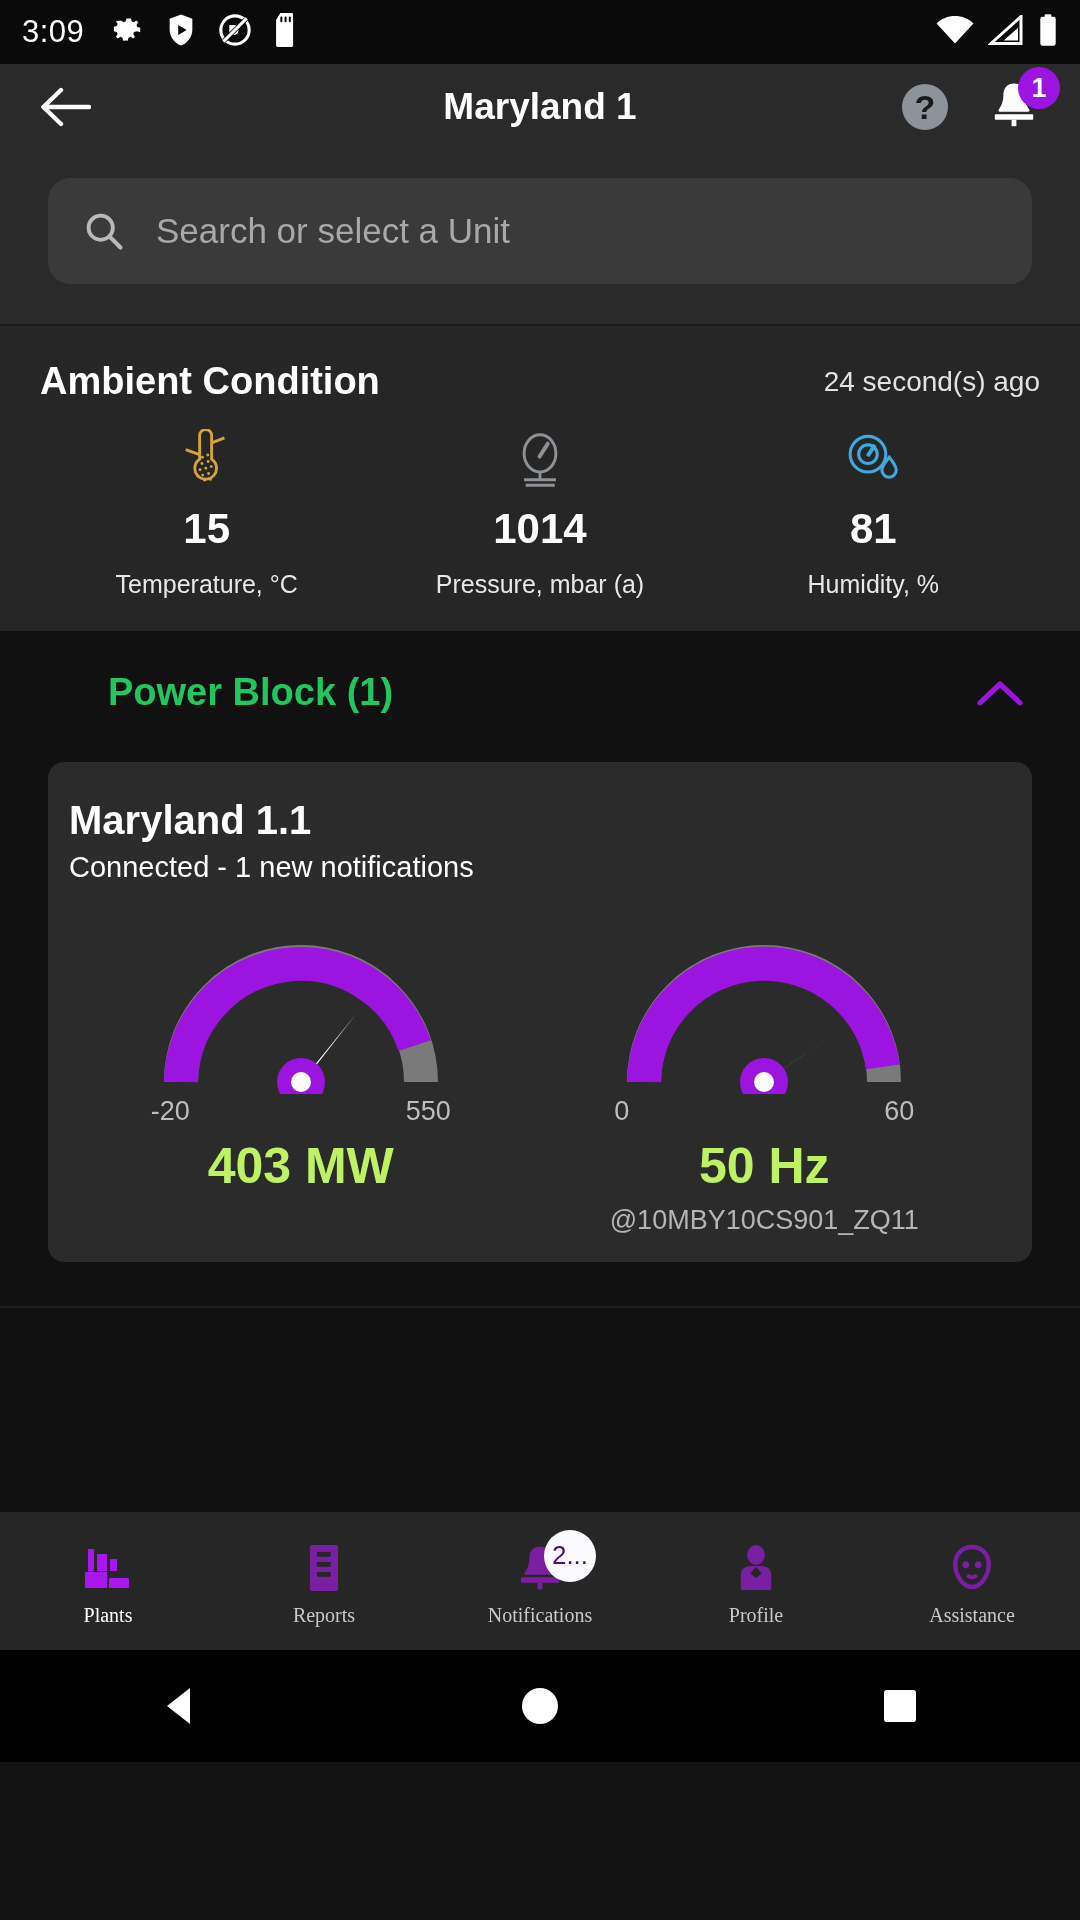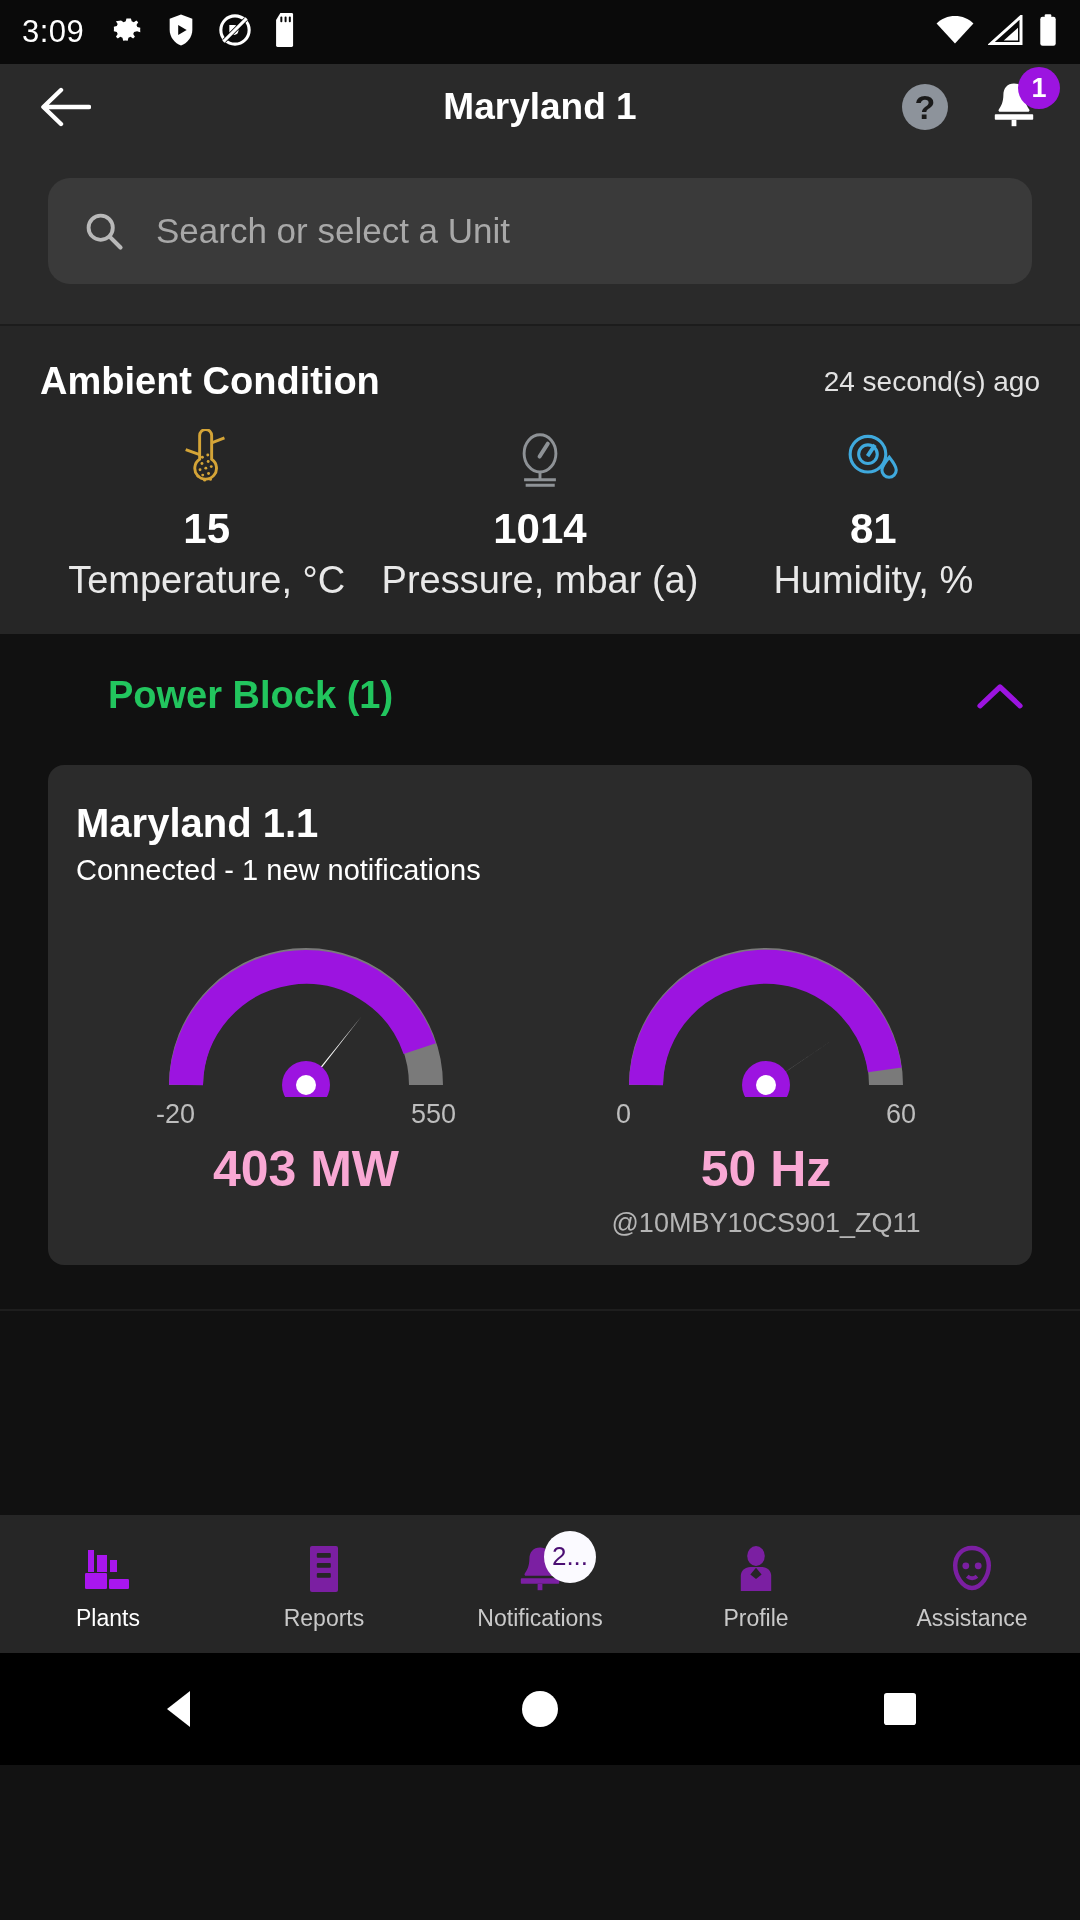--- a/index.html
+++ b/index.html
@@ -64,58 +64,58 @@
 
   
   .ambient { background: #262626; padding: 34px 40px 32px 40px; }
   .ambient-top { display: flex; align-items: flex-end; justify-content: space-between; }
   .ambient-title { color: #fff; font-size: 38px; font-weight: bold; }
   .ambient-ago { color: #e2e2e2; font-size: 28px; padding-bottom: 5px; }
   .metrics { display: flex; margin-top: 26px; }
   .metric { flex: 1; display: flex; flex-direction: column; align-items: center; }
   .metric-icon { height: 62px; display: flex; align-items: center; justify-content: center; }
   .metric-val { color: #fff; font-size: 42px; font-weight: bold; margin-top: 14px; }
-  .metric-lbl { color: #e8e8e8; font-size: 38px; margin-top: 6px; }
+  .metric-lbl { color: #e8e8e8; font-size: 25px; margin-top: 17px; }
 
   
   .pb-section { background: #111111; padding: 40px 0 48px 0; }
   .pb-head {
     display: flex; align-items: center; justify-content: space-between;
     padding: 0 56px 0 108px;
   }
   .pb-title { color: #22c55e; font-size: 38px; font-weight: bold; }
   .unit-card {
     margin: 48px 48px 0 48px; background: #2b2b2b; border-radius: 16px;
-    padding: 36px 36px 26px 28px;
+    padding: 36px 36px 26px 21px;
   }
   .unit-title { color: #fff; font-size: 40px; font-weight: bold; }
   .unit-status { margin-top: 8px; font-size: 29px; color: #fff; }
   .unit-status .sub { color: #ffffff; }
 
   .gauges { display: flex; margin-top: 30px; }
   .gauge-col { flex: 1; display: flex; flex-direction: column; align-items: center; }
   .gauge-svg-wrap { position: relative; width: 300px; height: 180px; }
   .gauge-ticks {
     width: 300px; display: flex; justify-content: space-between;
     color: #bdbdbd; font-size: 27px; margin-top: 2px;
   }
-  .gauge-value { color: #f9a8d4; font-size: 50px; font-weight: bold; margin-top: 10px; }
+  .gauge-value { color: #bef264; font-size: 50px; font-weight: bold; margin-top: 10px; }
   .gauge-tag { color: #b5b5b5; font-size: 27px; margin-top: 10px; }
 
   .tail-divider { height: 2px; background: #1e1e1e; margin-top: 44px; }
   .tail-space { background: #111111; height: 156px; }
 
   
   .bottomnav {
     background: #262626; height: 138px;
     display: flex; align-items: center;
   }
   .nav-item { flex: 1; display: flex; flex-direction: column; align-items: center; gap: 10px; position: relative; }
   .nav-ico { height: 58px; display: flex; align-items: flex-end; justify-content: center; position: relative; }
-  .nav-lbl { font-size: 23px; color: #c9c9c9; }
+  .nav-lbl { font-size: 20px; color: #c9c9c9; font-family: Liberation Serif, serif; }
   .nav-item.active .nav-lbl { color: #ffffff; }
   .nav-badge {
     position: absolute; top: -6px; left: 30px;
     min-width: 52px; height: 52px; border-radius: 26px;
     background: #fbfaff; color: #4b0e73;
     font-size: 26px; display: flex; align-items: center; justify-content: center;
     padding: 0 5px;
   }
 
   

